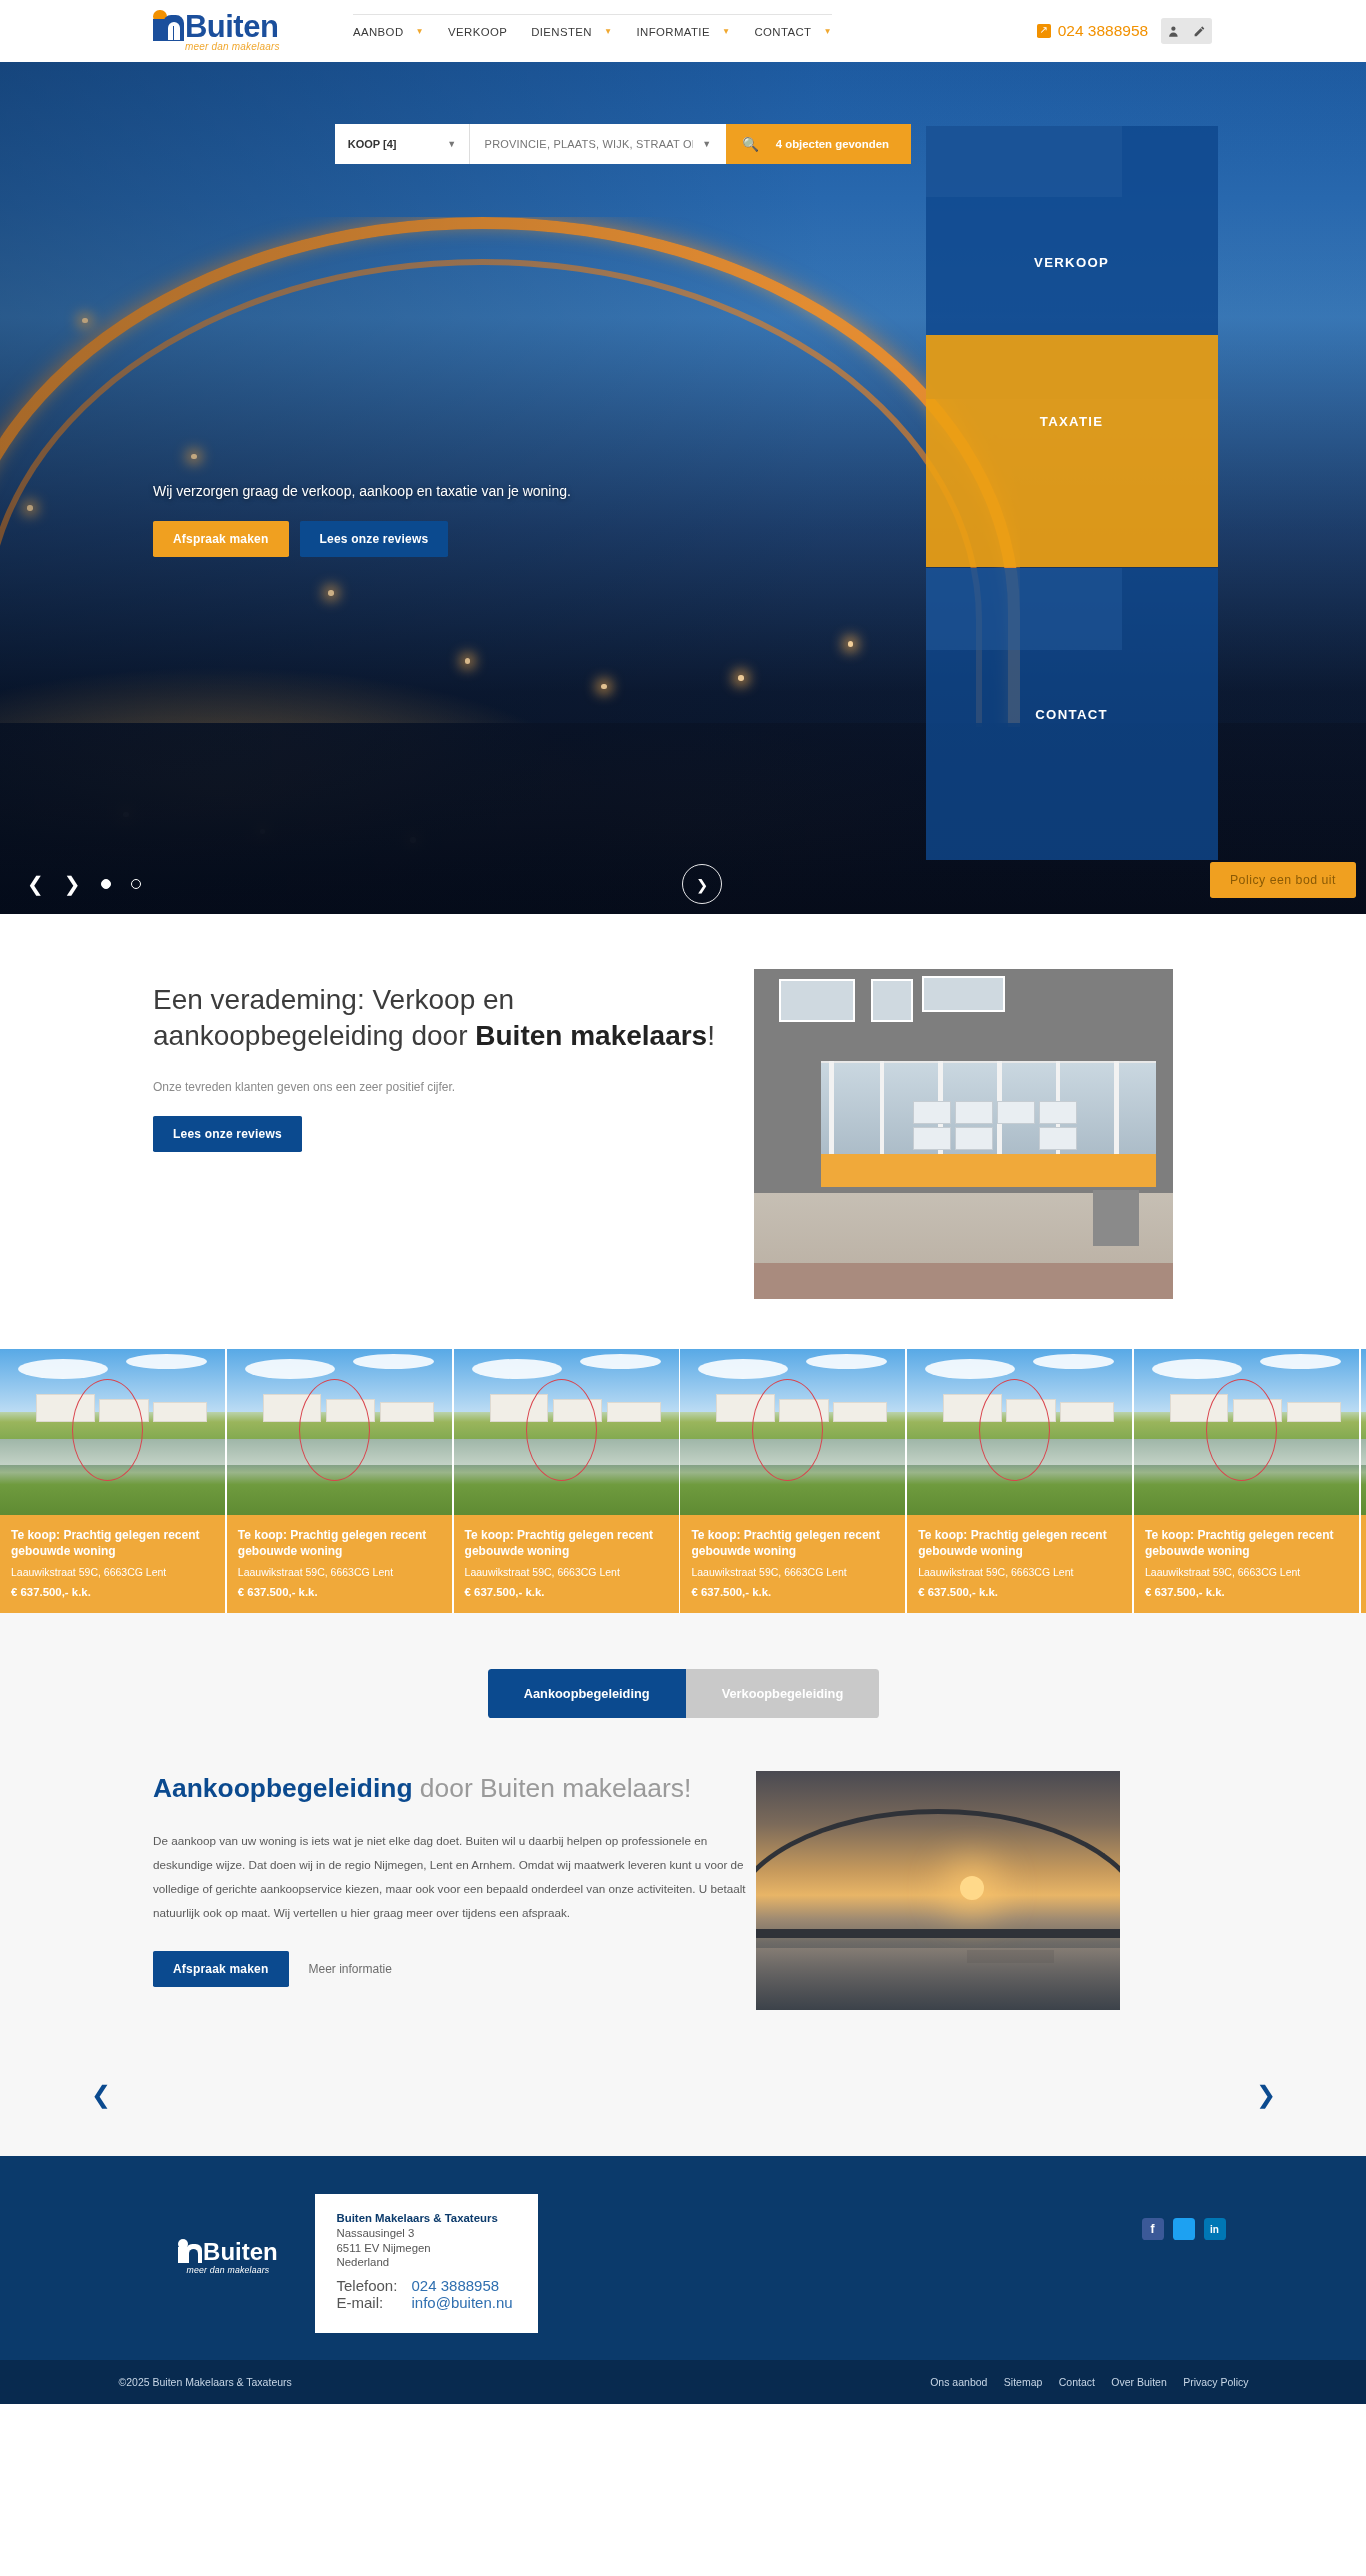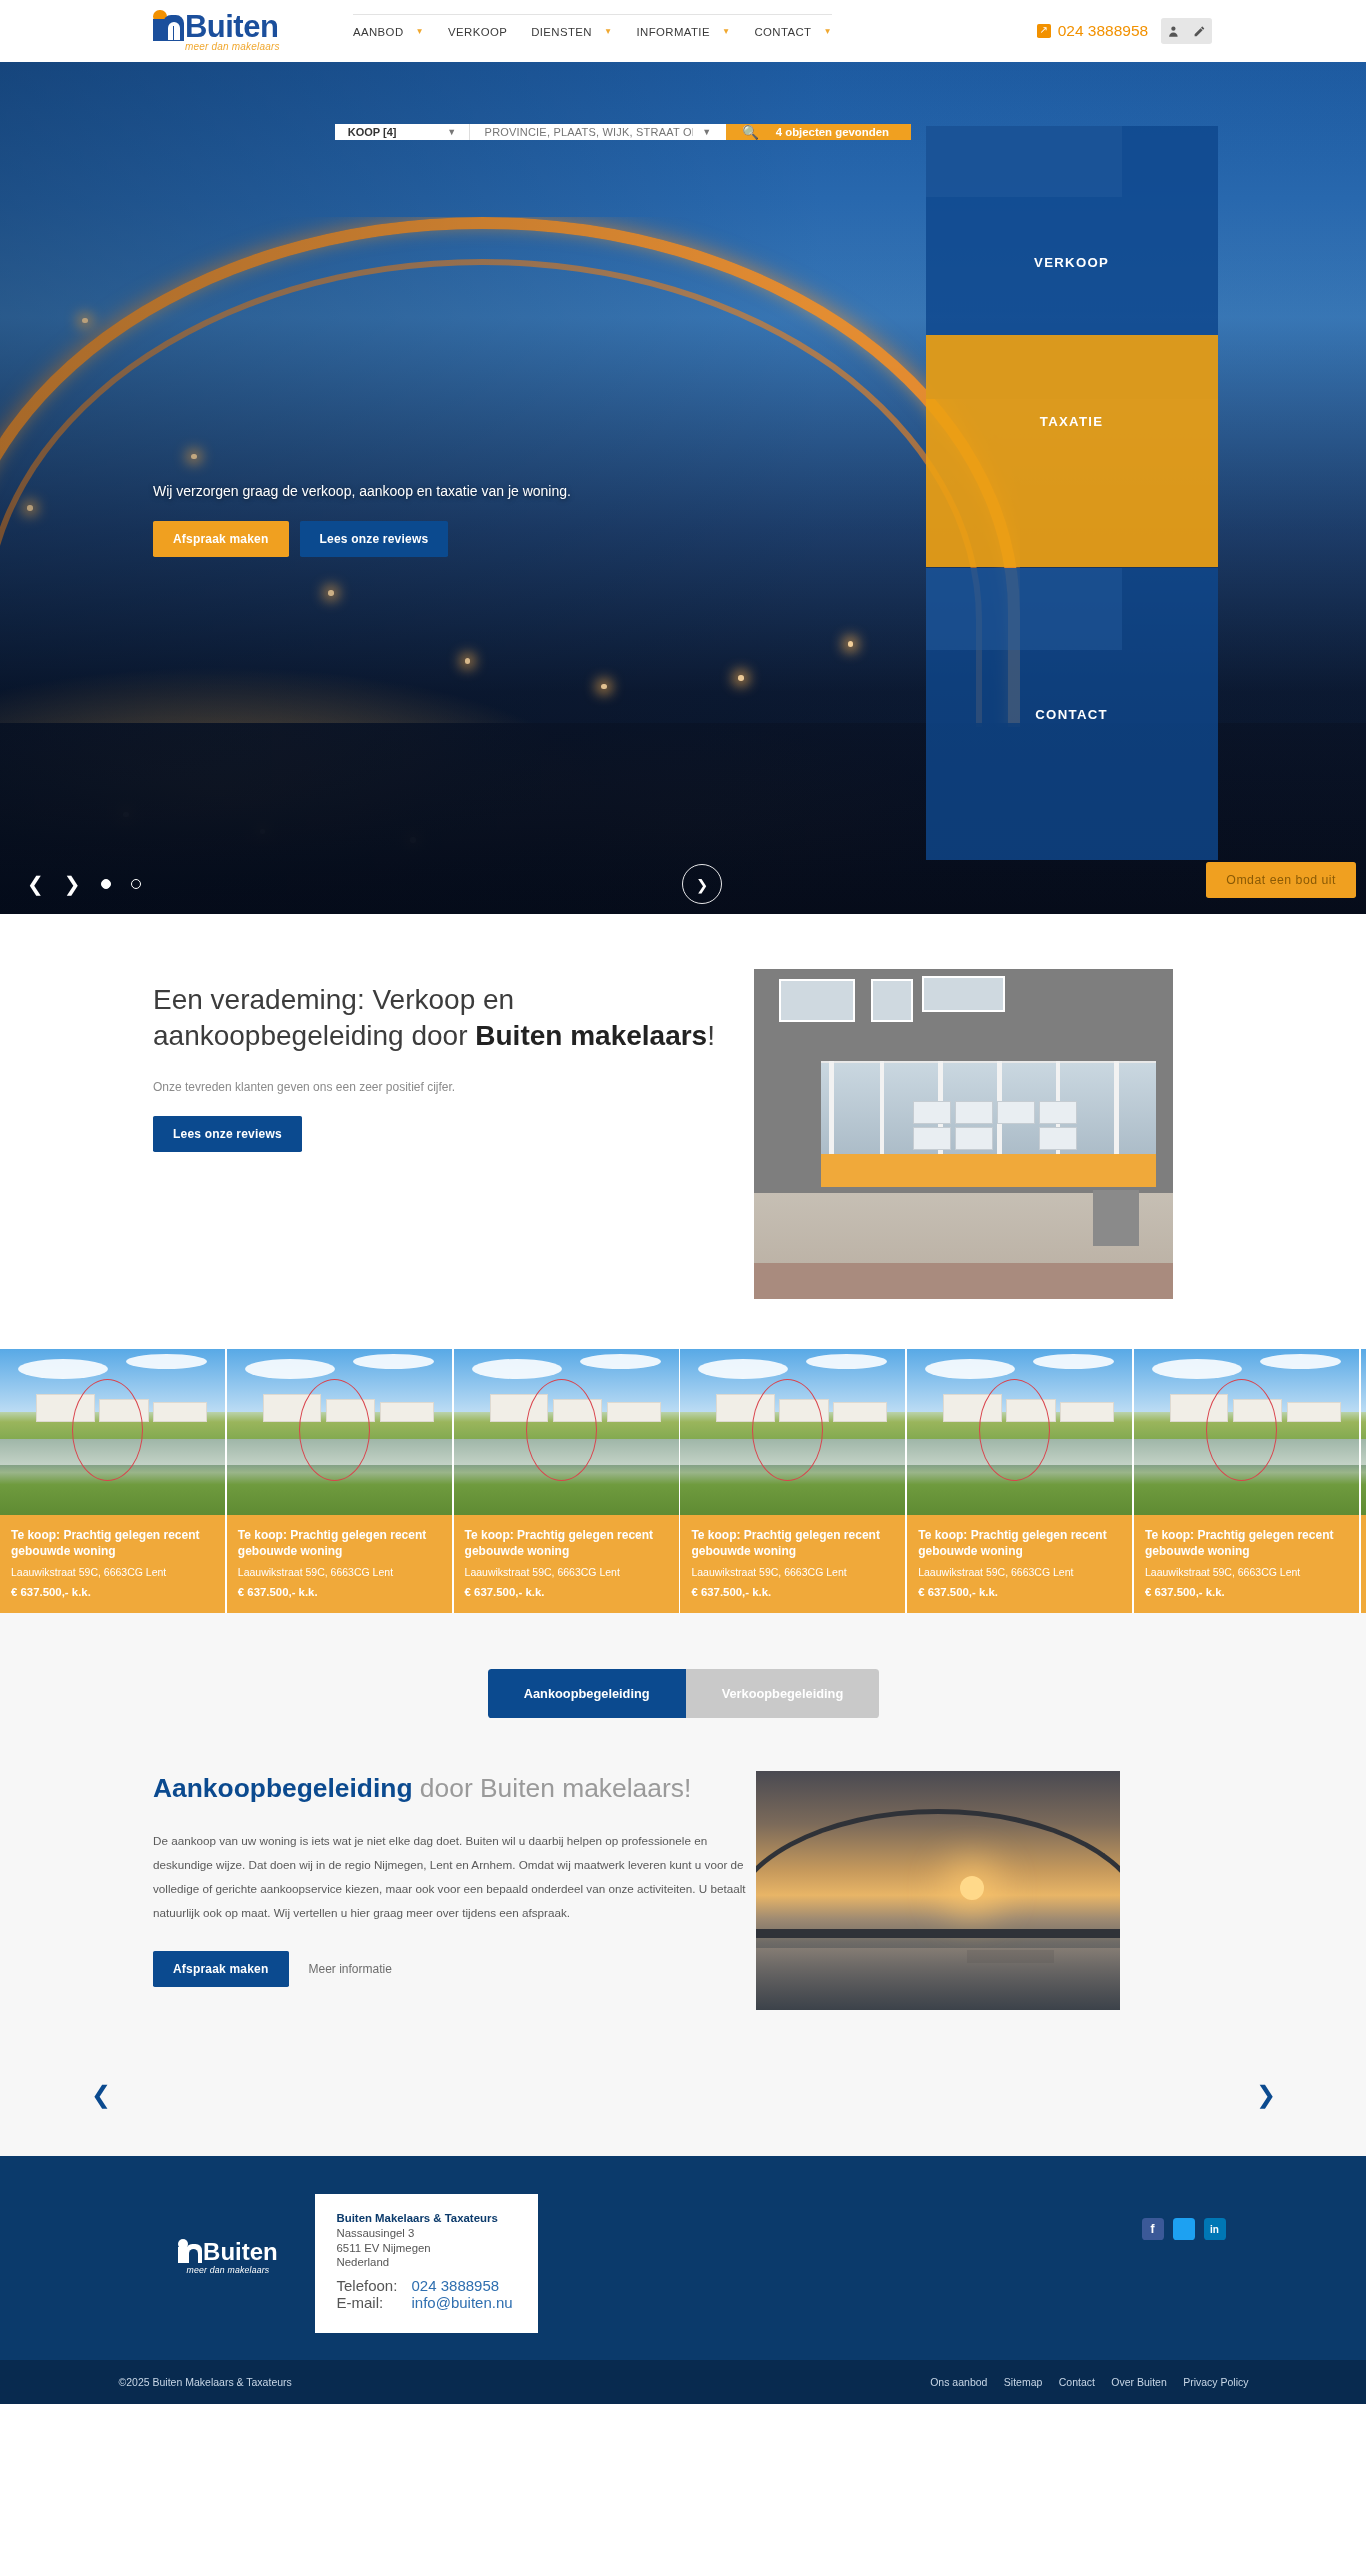--- a/index.html
+++ b/index.html
@@ -562,21 +562,21 @@
     <i style="left:54%; top:72%"></i>
     <i style="left:62%; top:68%"></i>
     <i style="left:2%;  top:52%"></i>
     <i style="left:9%;  top:88%"></i>
     <i style="left:19%; top:90%"></i>
     <i style="left:30%; top:91%"></i>
   </div>
   <div class="water"></div>
   <div class="hero-overlay"></div>
 
-  <div style="position:absolute; left:335px; top:62px; width:576px; height:16px; background:#fff; display:flex; z-index:30;">
+  <div style="position:absolute; left:335px; top:62px; width:576px; height:40px; background:#fff; display:flex; z-index:30;">
     <div style="width:135px;display:flex;align-items:center;justify-content:space-between;padding:0 12.8px;border-right:0.9px solid #ddd;cursor:pointer;">
       <span style="font-size:11px;font-weight:bold;color:#333;">KOOP [4]</span>
       <span style="font-size:9px;color:#777;">▼</span>
     </div>
     <div style="flex:1;display:flex;align-items:center;justify-content:space-between;padding:0 14.6px;">
       <input style="border: none; outline: none; font-size: 11px; color: rgb(165, 165, 165); width: 92%; font-family: &quot;Liberation Sans&quot;, sans-serif; letter-spacing: 0.2px;" placeholder="PROVINCIE, PLAATS, WIJK, STRAAT OF POSTCODE">
       <span style="font-size:9px;color:#777;">▼</span>
     </div>
     <div style="background:#f0a020;display:flex;align-items:center;gap:16.4px;padding:0 22px 0 16.4px;cursor:pointer;">
       <span style="color:#fff;font-size:13.7px;">🔍</span>
@@ -592,21 +592,21 @@
       </div>
       <div class="panel p-taxatie">
         <span>TAXATIE</span>
       </div>
       <div class="p-taxatie-ext"></div>
       <div class="panel p-contact" style="top:506px;height:292px;">
         <div class="panel-frag" style="top:0;left:0;height:82px;"></div>
         <span>CONTACT</span>
       </div>
     </div>
-    <div class="btn-bod">Omdat een bod uit</div>
+    <div class="btn-bod">Policy een bod uit</div>
   </div>
 
   <div class="hero-content">
     <div class="hero-sub">Wij verzorgen graag de verkoop, aankoop en taxatie van je woning.</div>
     <div class="hero-btns">
       <button class="btn btn-orange">Afspraak maken</button>
       <button class="btn btn-blue">Lees onze reviews</button>
     </div>
   </div>
 

